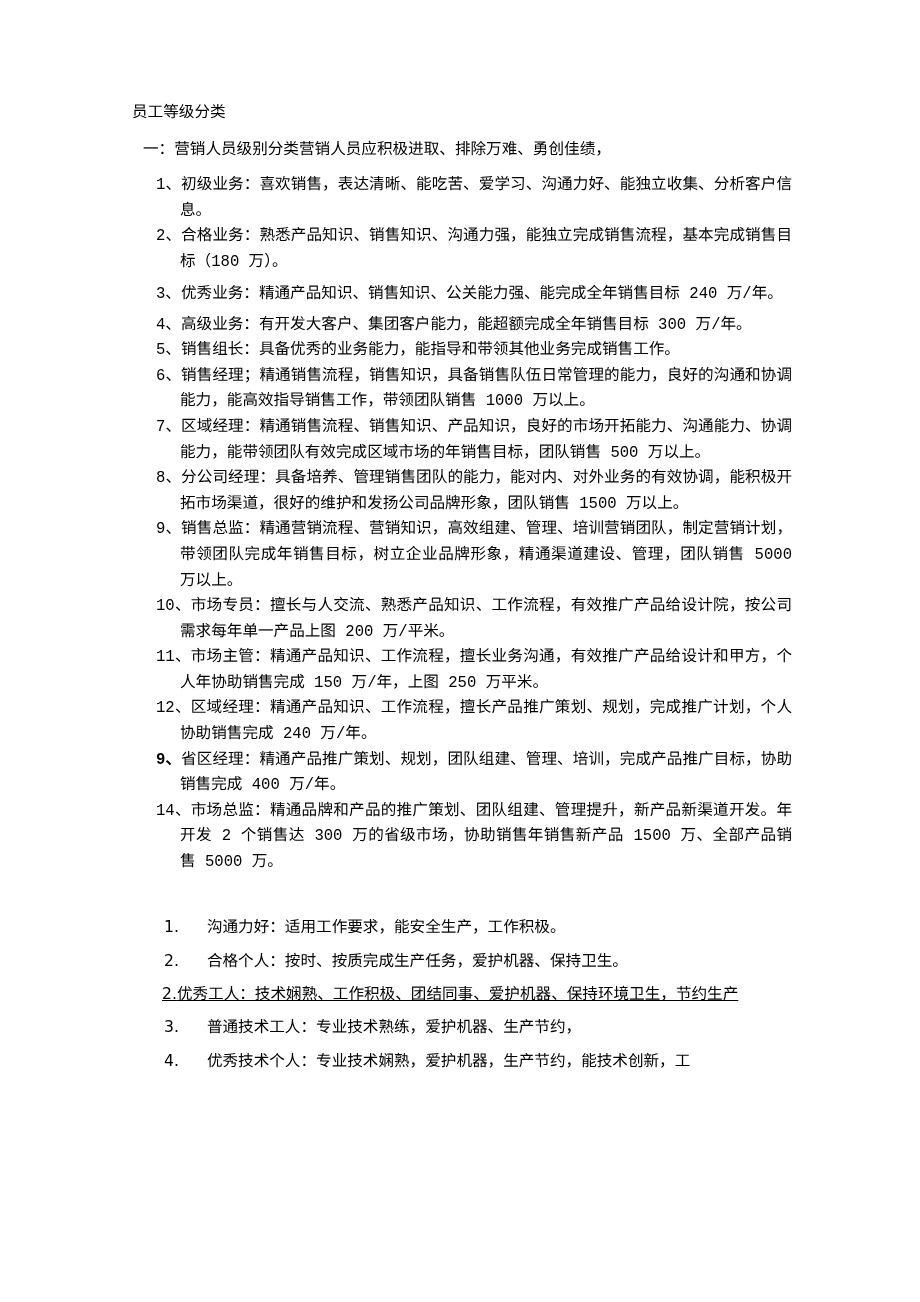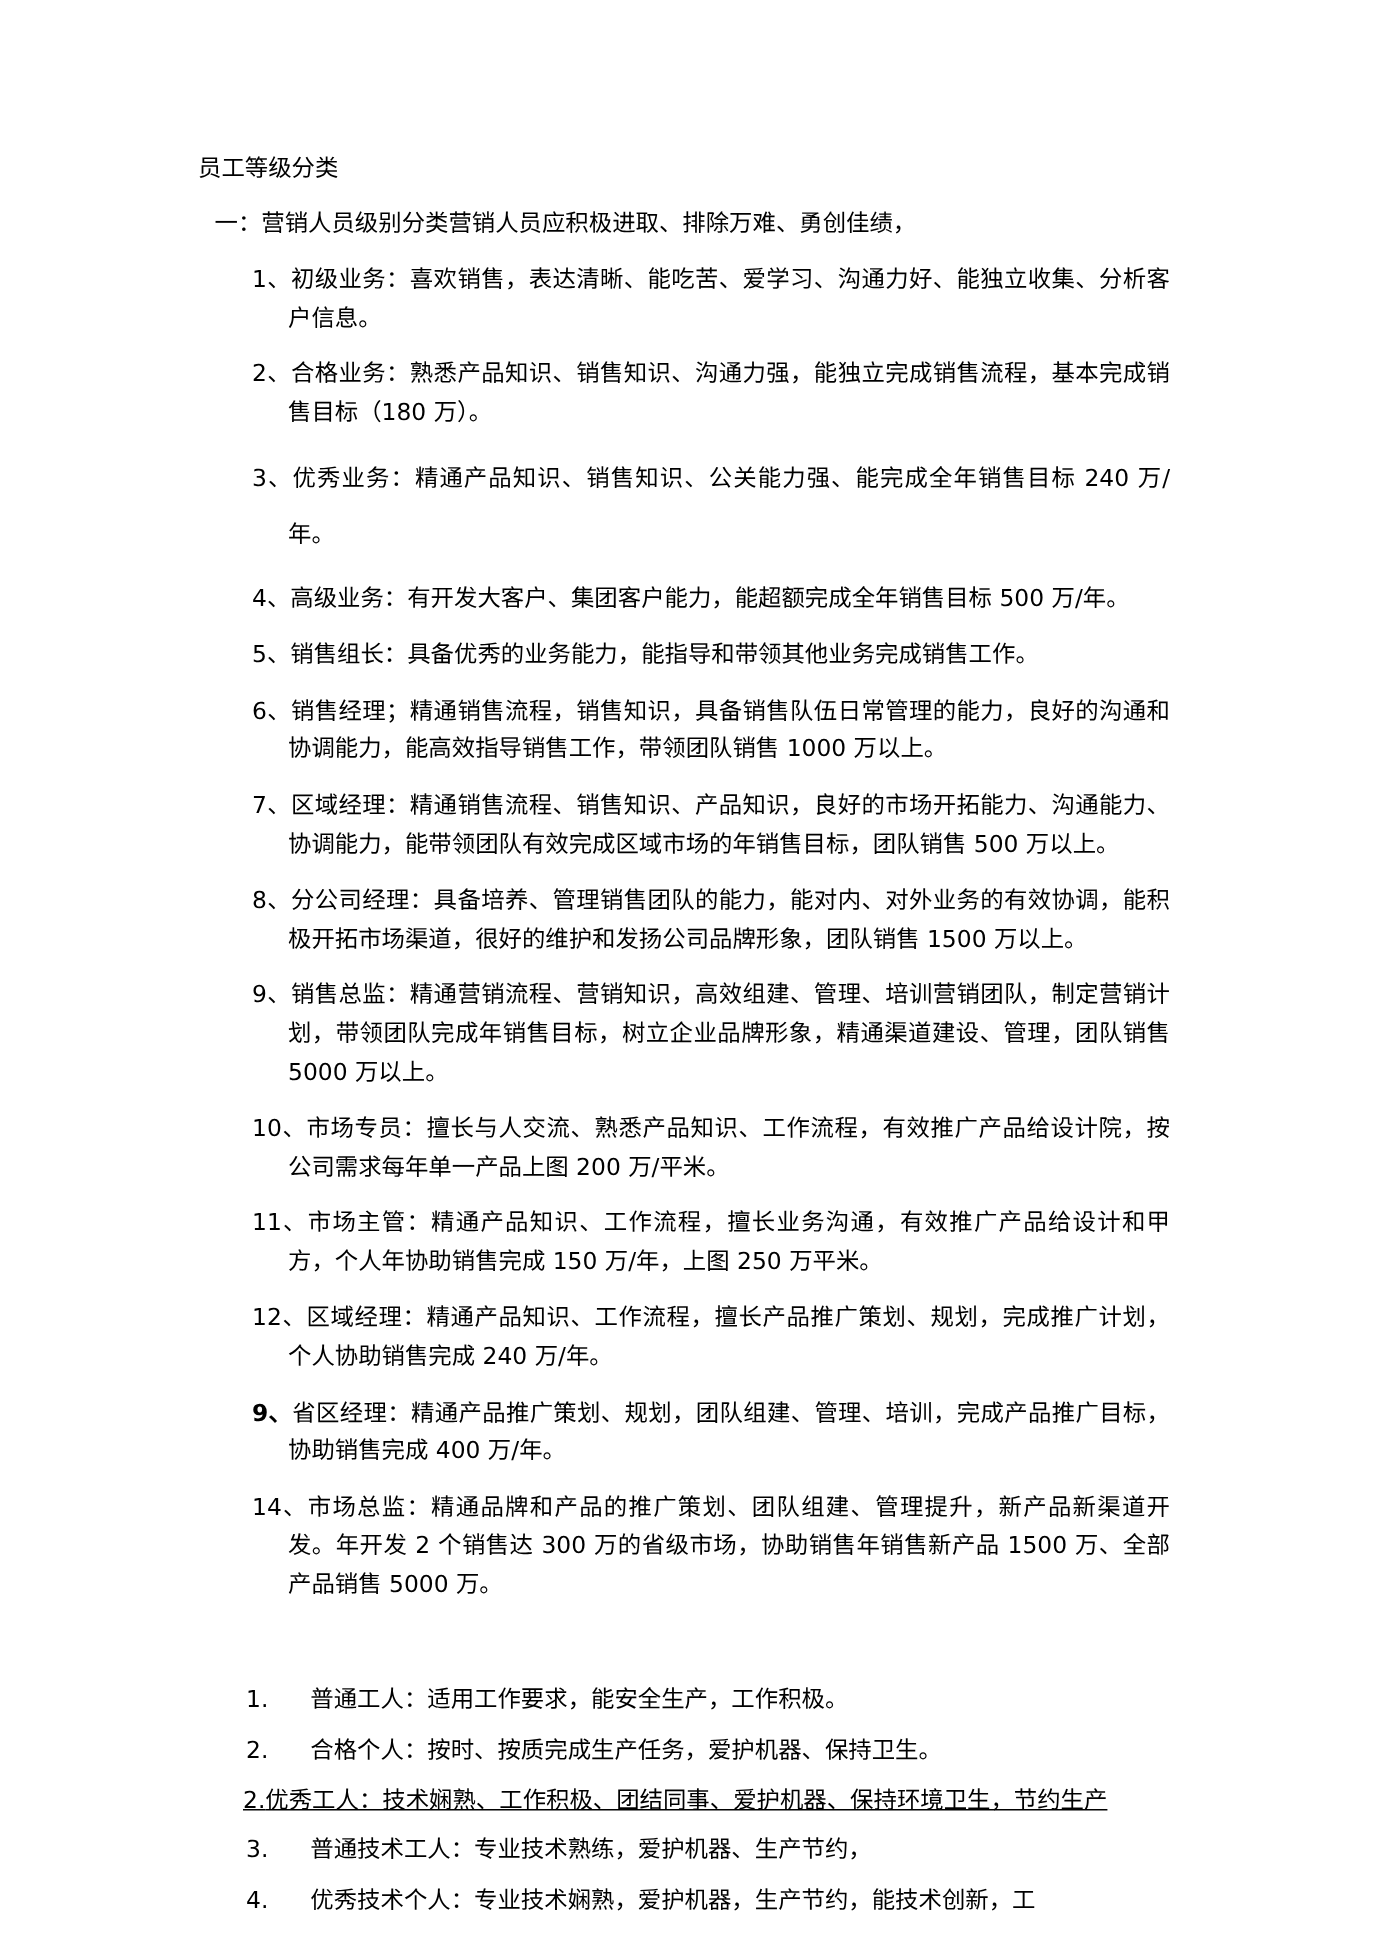--- a/index.html
+++ b/index.html
@@ -40,25 +40,26 @@
     text-indent: 0;
   }
 
   .section-head {
     margin: 11px;
     padding: 0;
   }
 
   
   .item {
-    margin: 12px;
+    margin: 0;
     padding: 0 0 0 48px;
     text-indent: -24px;
     text-align: justify;
     text-justify: inter-character;
+    font-family: Liberation Mono, monospace;
   }
   .item.loose {
     line-height: 37px;
   }
 
   .num {
     white-space: nowrap;
   }
   .num.bold {
     font-weight: bold;
@@ -104,21 +105,21 @@
     <p class="item">
       <span class="num">1、</span><span>初级业务：喜欢销售，表达清晰、能吃苦、爱学习、沟通力好、能独立收集、分析客户信息。</span>
     </p>
     <p class="item">
       <span class="num">2、</span><span>合格业务：熟悉产品知识、销售知识、沟通力强，能独立完成销售流程，基本完成销售目标（180 万）。</span>
     </p>
     <p class="item loose">
       <span class="num">3、</span><span>优秀业务：精通产品知识、销售知识、公关能力强、能完成全年销售目标 240 万/年。</span>
     </p>
     <p class="item">
-      <span class="num">4、</span><span>高级业务：有开发大客户、集团客户能力，能超额完成全年销售目标 500 万/年。</span>
+      <span class="num">4、</span><span>高级业务：有开发大客户、集团客户能力，能超额完成全年销售目标 300 万/年。</span>
     </p>
     <p class="item">
       <span class="num">5、</span><span>销售组长：具备优秀的业务能力，能指导和带领其他业务完成销售工作。</span>
     </p>
     <p class="item">
       <span class="num">6、</span><span>销售经理；精通销售流程，销售知识，具备销售队伍日常管理的能力，良好的沟通和协调能力，能高效指导销售工作，带领团队销售 1000 万以上。</span>
     </p>
     <p class="item">
       <span class="num">7、</span><span>区域经理：精通销售流程、销售知识、产品知识，良好的市场开拓能力、沟通能力、协调能力，能带领团队有效完成区域市场的年销售目标，团队销售 500 万以上。</span>
     </p>
@@ -143,21 +144,21 @@
     <p class="item">
       <span class="num">14、</span><span>市场总监：精通品牌和产品的推广策划、团队组建、管理提升，新产品新渠道开发。年开发 2 个销售达 300 万的省级市场，协助销售年销售新产品 1500 万、全部产品销售 5000 万。</span>
     </p>
 
     <div class="gap-lg"></div>
 
 
     <div class="gap-sm"></div>
 
     <p class="item-dot">
-      <span class="num">1.</span><span class="tab-gap"></span><span>普通工人：适用工作要求，能安全生产，工作积极。</span>
+      <span class="num">1.</span><span class="tab-gap"></span><span>沟通力好：适用工作要求，能安全生产，工作积极。</span>
     </p>
 
     <p class="item-dot">
       <span class="num">2.</span><span class="tab-gap"></span><span>合格个人：按时、按质完成生产任务，爱护机器、保持卫生。</span>
     </p>
 
     <p class="item-stray">
       <span class="num">2.</span><span>优秀工人：技术娴熟、工作积极、团结同事、爱护机器、保持环境卫生，节约生产</span>
     </p>
 

